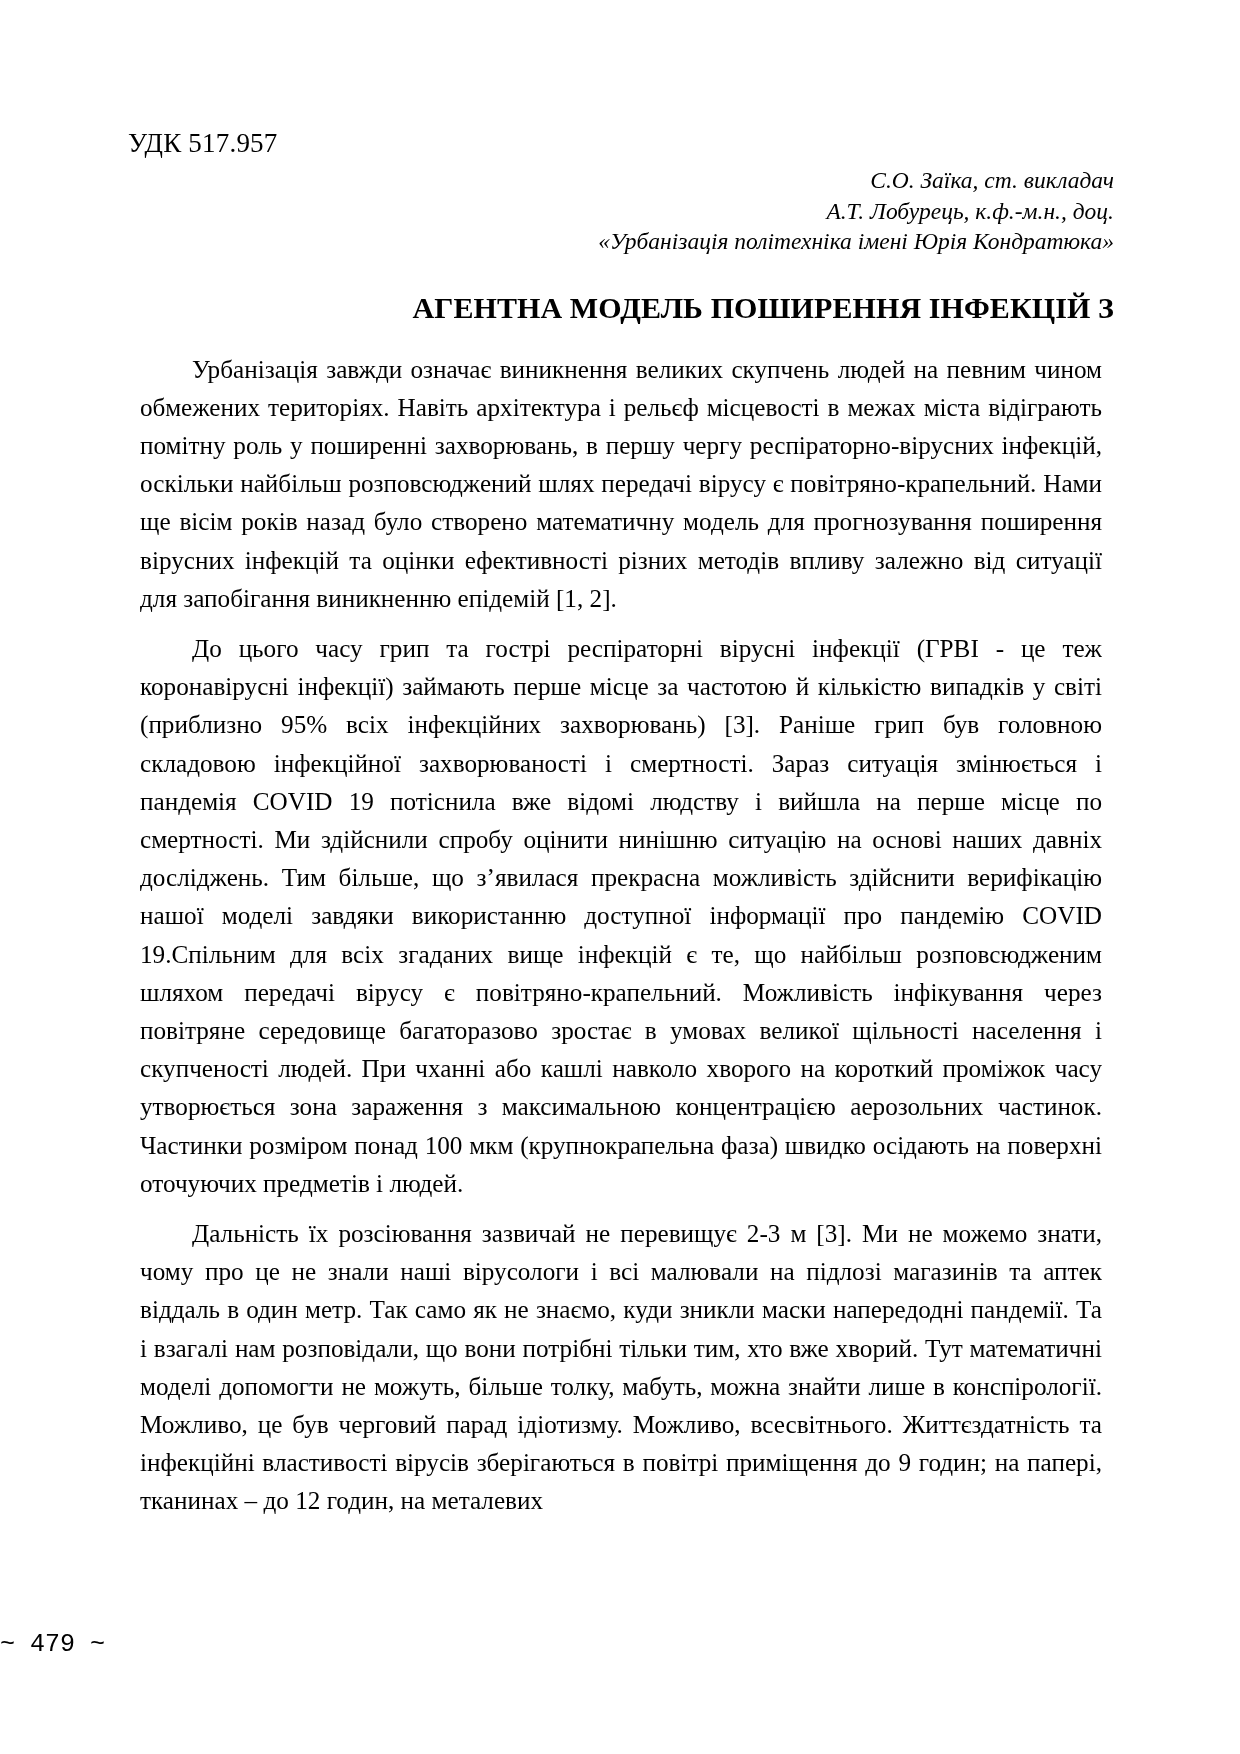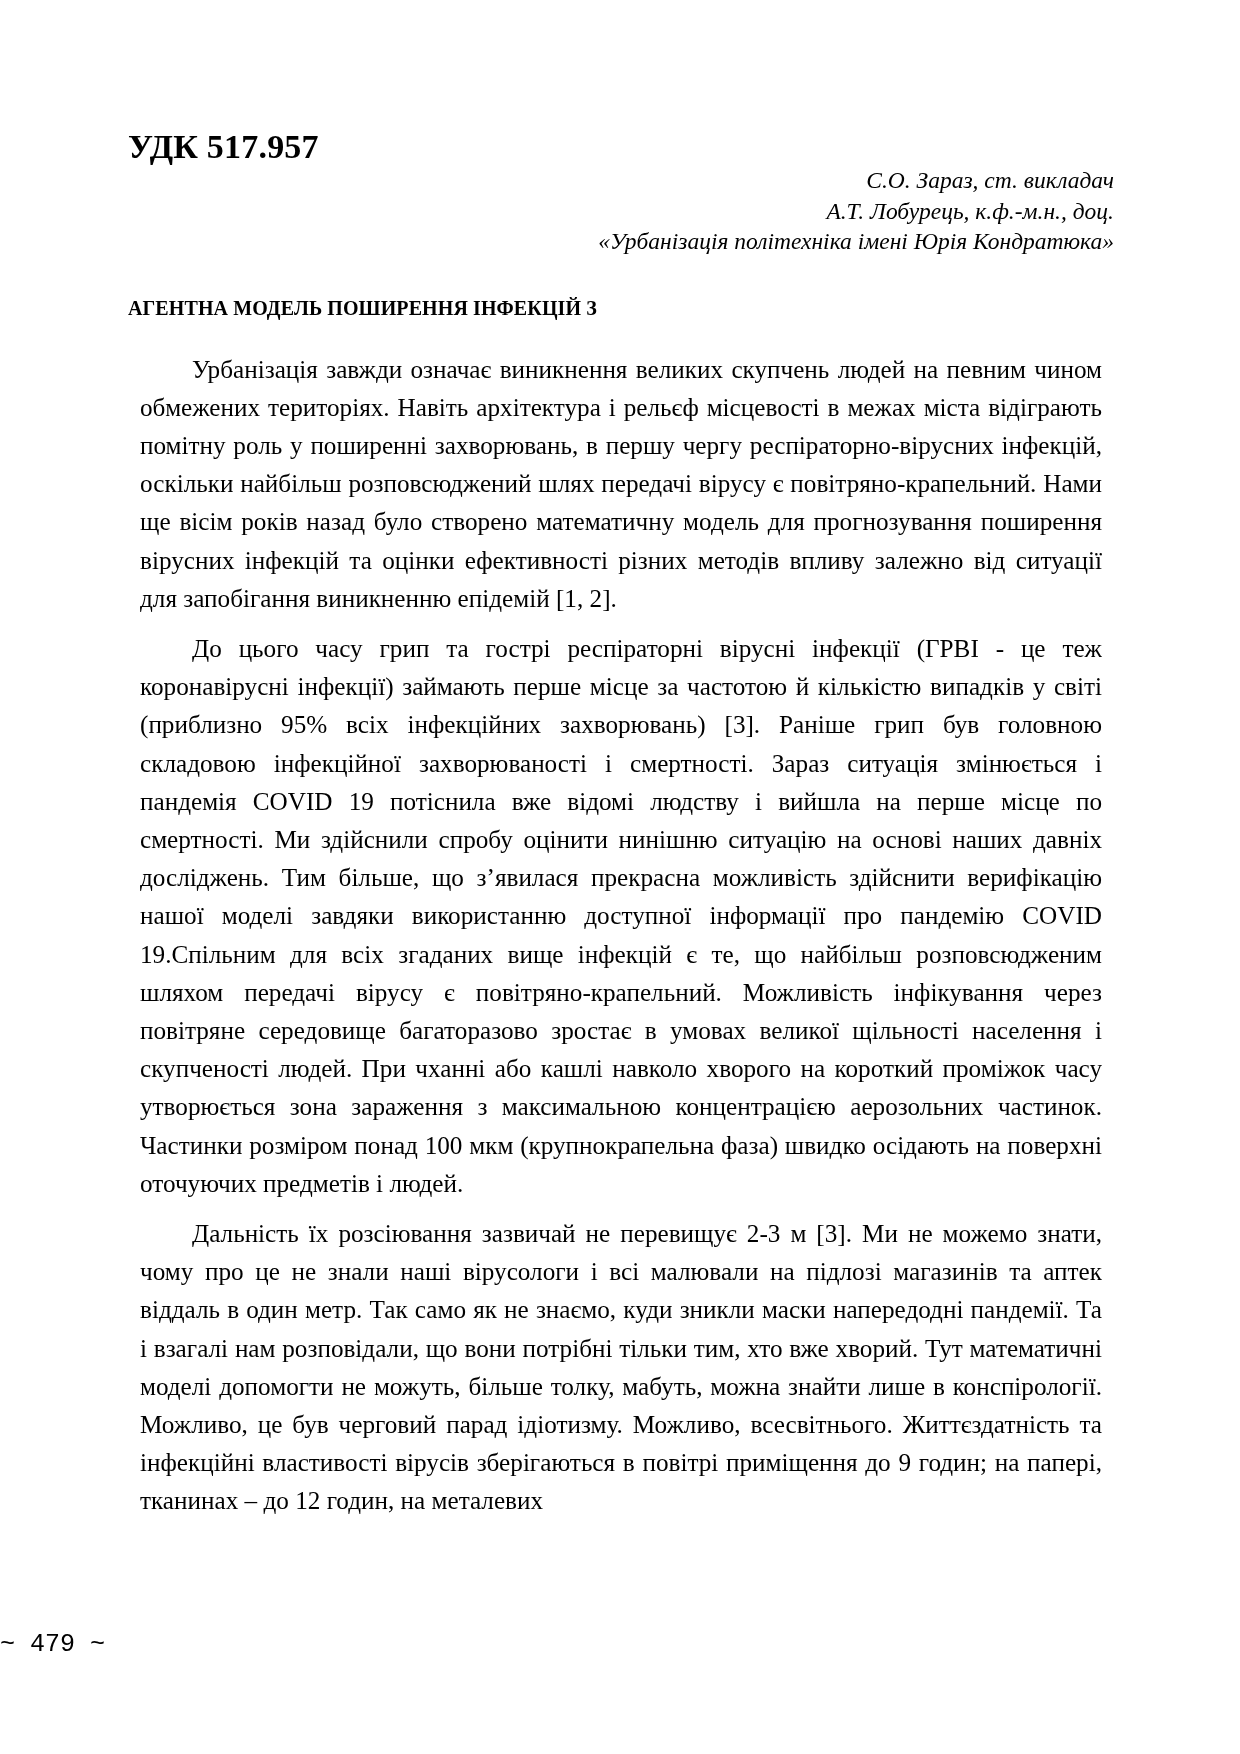--- a/index.html
+++ b/index.html
@@ -31,43 +31,43 @@
     top: 0;
     width: 986px;
   }
 
   
   .udk-row {
     margin-top: 128px;
     height: 34px;
   }
   .udk {
-    font-size: 34px;
-    font-weight: bold;
+    font-size: 27px;
+    font-weight: normal;
     letter-spacing: 0.2px;
     margin-top: 36px;
   }
 
   .byline {
     text-align: right;
     font-style: italic;
     font-size: 23.5px;
     line-height: 30.5px;
     margin-top: 3px;
   }
   .byline div {
     white-space: nowrap;
   }
 
   
   .doc-title {
     margin-top: 32px;
-    text-align: left;
+    text-align: right;
     font-weight: bold;
-    font-size: 20px;
+    font-size: 30px;
     line-height: 38px;
     letter-spacing: 0.1px;
   }
   .doc-title .tline {
     display: block;
   }
 
   
   .body-text {
     margin-top: 24px;
@@ -97,21 +97,21 @@
 
 <div class="page">
 
   <div class="content">
 
     <div class="udk-row">
       <span class="udk">УДК 517.957</span>
     </div>
 
     <div class="byline">
-      <div>С.О. Зараз, ст. викладач</div>
+      <div>С.О. Заїка, ст. викладач</div>
       <div>А.Т. Лобурець, к.ф.-м.н., доц.</div>
       <div>«Урбанізація політехніка імені Юрія Кондратюка»</div>
     </div>
 
     <h1 class="doc-title">
       <span class="tline">АГЕНТНА МОДЕЛЬ ПОШИРЕННЯ ІНФЕКЦІЙ З</span>
     </h1>
 
     <div class="body-text">
       <p>Урбанізація завжди означає виникнення великих скупчень людей на певним чином обмежених територіях. Навіть архітектура і рельєф місцевості в межах міста відіграють помітну роль у поширенні захворювань, в першу чергу респіраторно-вірусних інфекцій, оскільки найбільш розповсюджений шлях передачі вірусу є повітряно-крапельний. Нами ще вісім років назад було створено математичну модель для прогнозування поширення вірусних інфекцій та оцінки ефективності різних методів впливу залежно від ситуації для запобігання виникненню епідемій [1, 2].</p>

